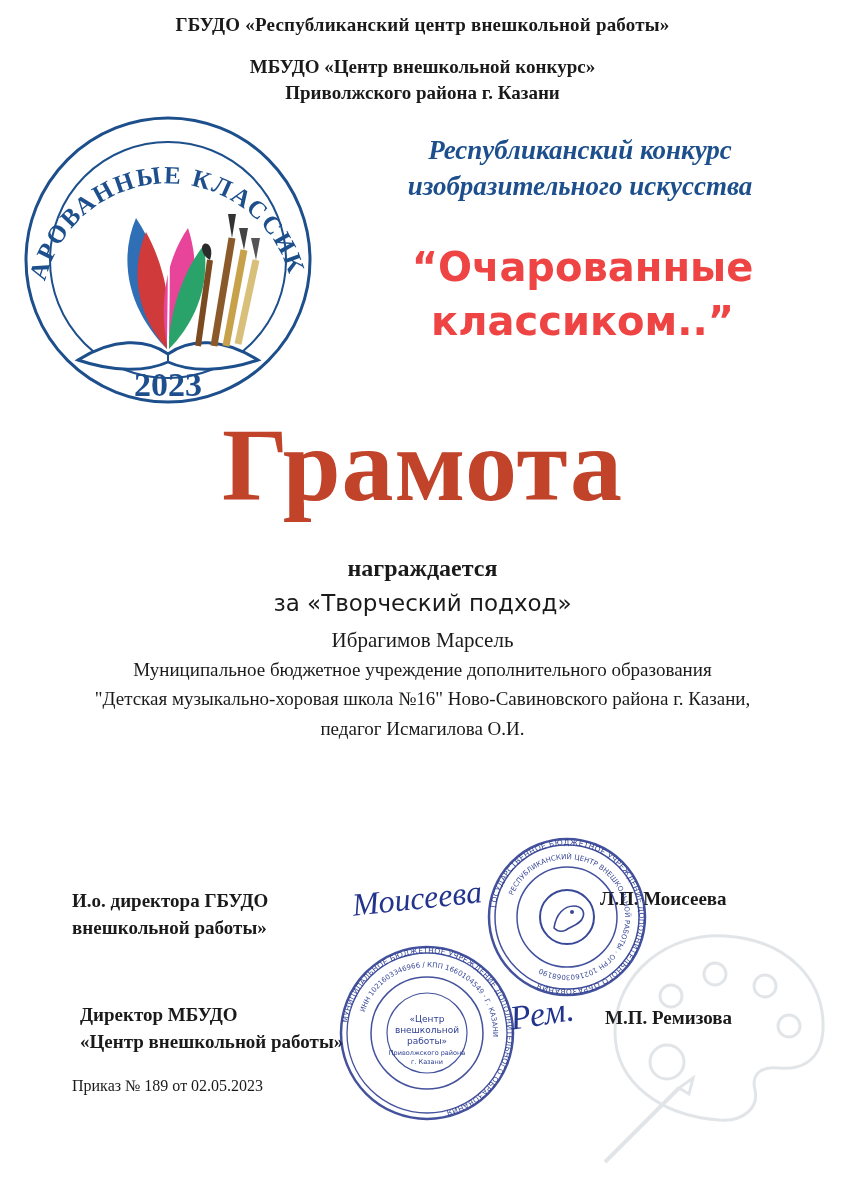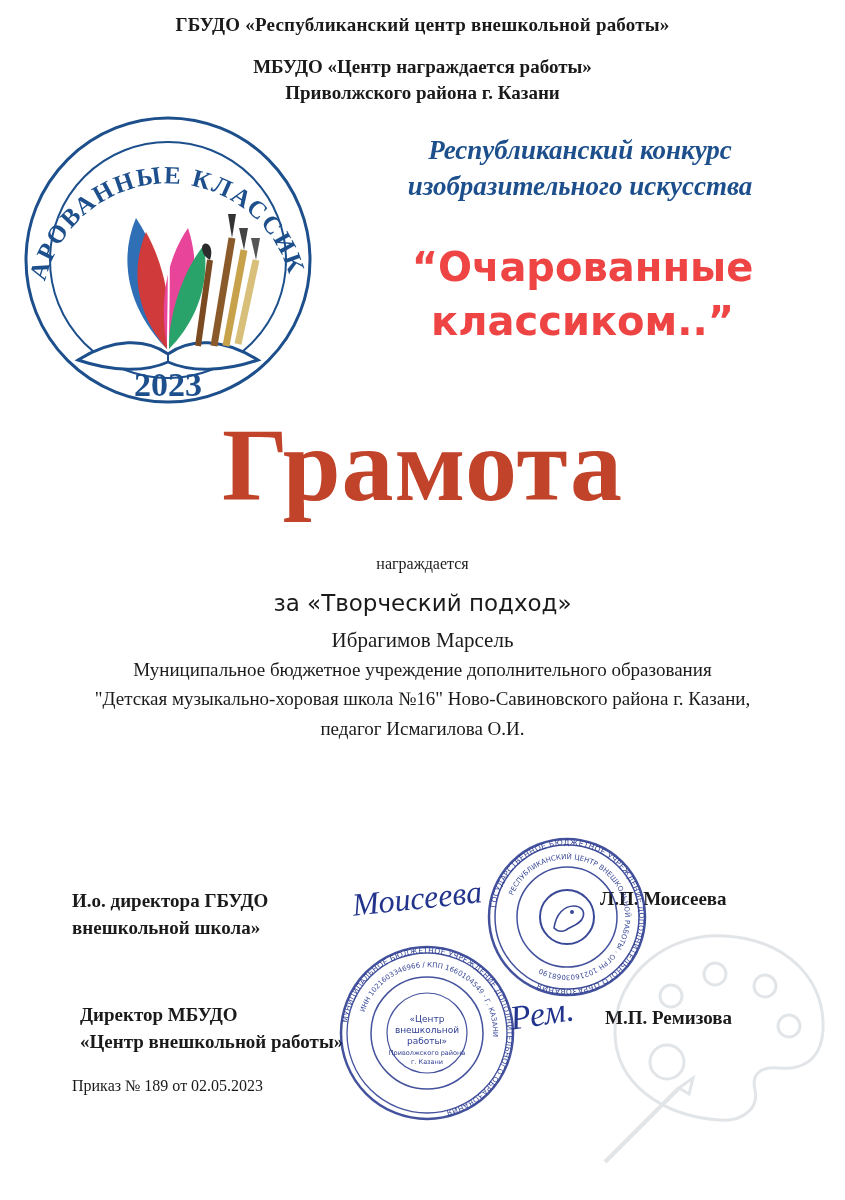--- a/index.html
+++ b/index.html
@@ -92,22 +92,22 @@
     color: #c1432a;
   }
 
   
   .awarded {
     position: absolute;
     left: 0;
     top: 555px;
     width: 845px;
     text-align: center;
-    font-weight: normal;
-    font-size: 16px;
+    font-weight: bold;
+    font-size: 24px;
   }
   .nomination {
     position: absolute;
     left: 0;
     top: 590px;
     width: 845px;
     text-align: center;
     font-family: "DejaVu Sans", sans-serif;
     font-size: 23px;
   }
@@ -187,21 +187,21 @@
   }
 </style>
 </head>
 <body>
 
 <div class="page">
 
   <div class="header">
     <div class="line1">ГБУДО «Республиканский центр внешкольной работы»</div>
     <div class="line2">
-      <div>МБУДО «Центр награждается работы»</div>
+      <div>МБУДО «Центр внешкольной конкурс»</div>
       <div>Приволжского района г. Казани</div>
     </div>
   </div>
 
   <div class="emblem">
     <svg viewBox="0 0 300 300" width="300" height="300">
       <defs>
         <path id="arcpath" d="M 28,168 A 126,126 0 0 1 272,168" fill="none"></path>
       </defs>
 
@@ -252,21 +252,21 @@
   <div class="nomination">за «Творческий подход»</div>
   <div class="recipient">Ибрагимов Марсель</div>
   <div class="org">
     <div>Муниципальное бюджетное учреждение дополнительного образования</div>
     <div>"Детская музыкально-хоровая школа №16" Ново-Савиновского района г. Казани,</div>
     <div>педагог Исмагилова О.И.</div>
   </div>
 
   <div class="sig-block sig1">
     <div>И.о. директора ГБУДО</div>
-    <div>внешкольной школа»</div>
+    <div>внешкольной работы»</div>
   </div>
   <div class="sig-name name1">Л.П. Моисеева</div>
   <div class="handwriting hw1">Моисеева</div>
 
   <div class="sig-block sig2">
     <div>Директор МБУДО</div>
     <div>«Центр внешкольной работы»</div>
   </div>
   <div class="sig-name name2">М.П. Ремизова</div>
   <div class="handwriting hw2">Рем.</div>

